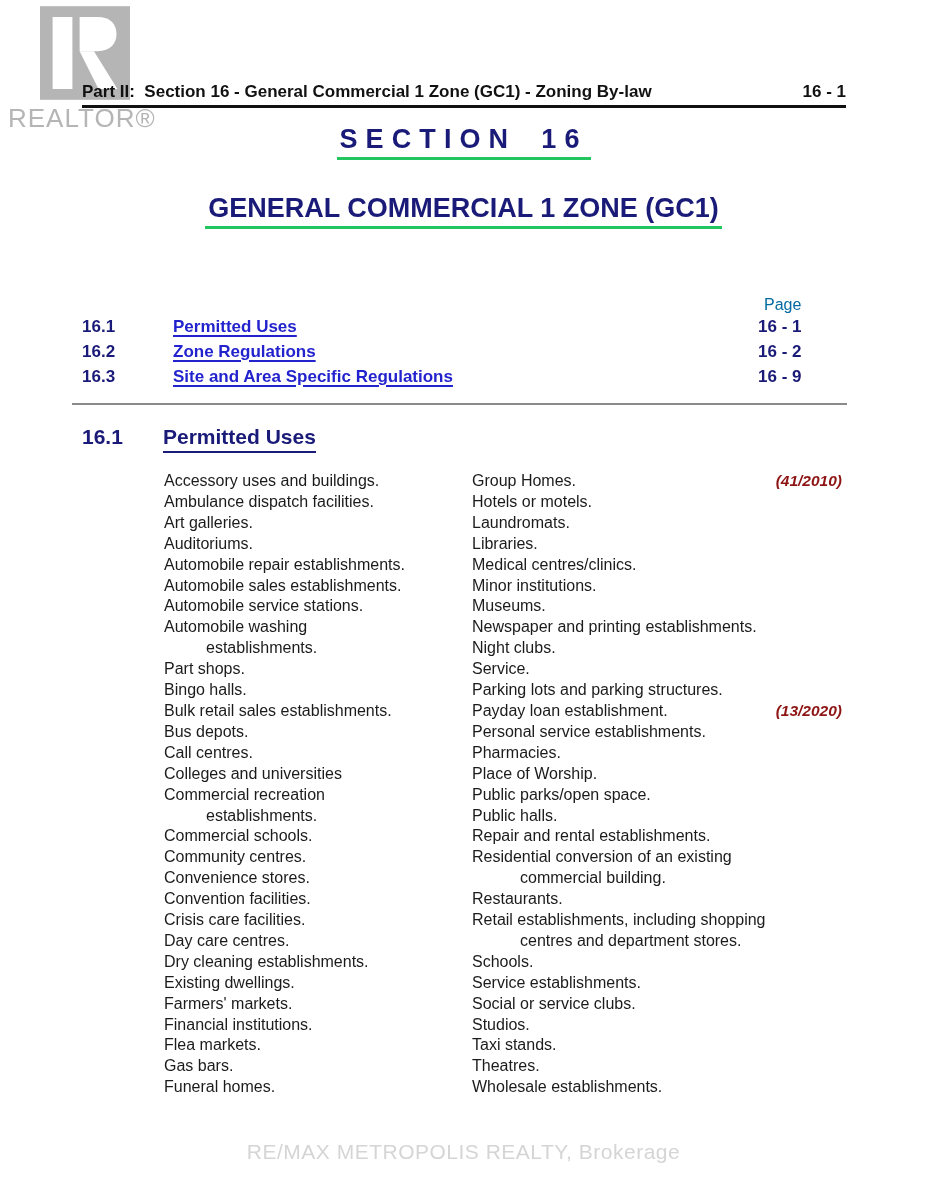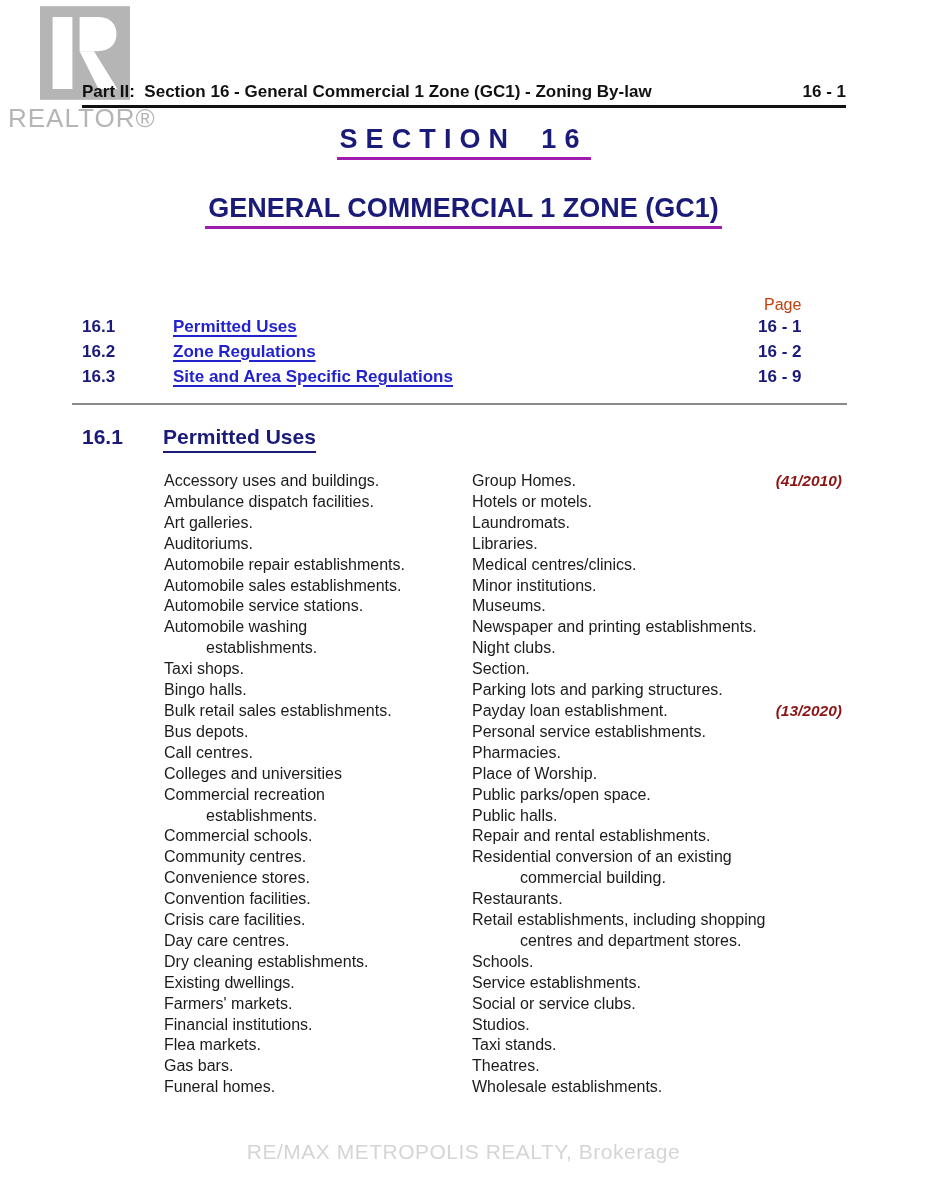--- a/index.html
+++ b/index.html
@@ -20,30 +20,30 @@
     position:absolute; left:82px; right:81px; top:82px; z-index:2;
     display:flex; justify-content:space-between; align-items:flex-end;
     border-bottom:3px solid #111111; padding-bottom:3px;
     font-weight:bold; font-size:17px; color:#111111;
   }
   .header .h-title { white-space:pre; }
 
   
   .title-row { position:absolute; left:0; width:100%; text-align:center; z-index:2; }
   .title-row .u {
-    display:inline-block; border-bottom:3px solid #a21caf; padding:0 3px 2px 3px;
+    display:inline-block; border-bottom:3px solid #22c55e; padding:0 3px 2px 3px;
     color:#1a1a78; font-weight:bold;text-align:right;
   }
   .section-title { top:124px; }
   .section-title .u { font-size:27px; letter-spacing:0.30em; word-spacing:0.35em; }
   .main-title { top:193px; }
   .main-title .u { font-size:27px; }
 
   
-  .toc-page-label { position:absolute; left:764px; top:296px; font-size:16px; color:#c2410c; }
+  .toc-page-label { position:absolute; left:764px; top:296px; font-size:16px; color:#0369a1; }
   .toc-row { position:absolute; left:82px; right:81px; height:25px; font-size:17px; font-weight:bold; }
   .toc-num  { position:absolute; left:0; color:#1a1a78; }
   .toc-link {
     position:absolute; left:91px; color:#2323ce; text-decoration:underline;
     text-decoration-thickness:2px; text-underline-offset:3px; cursor:pointer;
   }
   .toc-page { position:absolute; left:676px; color:#1a1a78; }
 
   .toc-rule { position:absolute; left:72px; right:80px; top:403px; border-top:2px solid #8a8a8a; }
 
@@ -125,21 +125,21 @@
   <div class="col col-left" id="col-left">
       <div class="use-line"><span>Accessory uses and buildings.</span></div>
       <div class="use-line"><span>Ambulance dispatch facilities.</span></div>
       <div class="use-line"><span>Art galleries.</span></div>
       <div class="use-line"><span>Auditoriums.</span></div>
       <div class="use-line"><span>Automobile repair establishments.</span></div>
       <div class="use-line"><span>Automobile sales establishments.</span></div>
       <div class="use-line"><span>Automobile service stations.</span></div>
       <div class="use-line"><span>Automobile washing</span></div>
       <div class="use-line indent"><span>establishments.</span></div>
-      <div class="use-line"><span>Taxi shops.</span></div>
+      <div class="use-line"><span>Part shops.</span></div>
       <div class="use-line"><span>Bingo halls.</span></div>
       <div class="use-line"><span>Bulk retail sales establishments.</span></div>
       <div class="use-line"><span>Bus depots.</span></div>
       <div class="use-line"><span>Call centres.</span></div>
       <div class="use-line"><span>Colleges and universities</span></div>
       <div class="use-line"><span>Commercial recreation</span></div>
       <div class="use-line indent"><span>establishments.</span></div>
       <div class="use-line"><span>Commercial schools.</span></div>
       <div class="use-line"><span>Community centres.</span></div>
       <div class="use-line"><span>Convenience stores.</span></div>
@@ -157,21 +157,21 @@
   <div class="col col-right" id="col-right">
       <div class="use-line"><span>Group Homes.</span><span class="annotation">(41/2010)</span></div>
       <div class="use-line"><span>Hotels or motels.</span></div>
       <div class="use-line"><span>Laundromats.</span></div>
       <div class="use-line"><span>Libraries.</span></div>
       <div class="use-line"><span>Medical centres/clinics.</span></div>
       <div class="use-line"><span>Minor institutions.</span></div>
       <div class="use-line"><span>Museums.</span></div>
       <div class="use-line"><span>Newspaper and printing establishments.</span></div>
       <div class="use-line"><span>Night clubs.</span></div>
-      <div class="use-line"><span>Section.</span></div>
+      <div class="use-line"><span>Service.</span></div>
       <div class="use-line"><span>Parking lots and parking structures.</span></div>
       <div class="use-line"><span>Payday loan establishment.</span><span class="annotation">(13/2020)</span></div>
       <div class="use-line"><span>Personal service establishments.</span></div>
       <div class="use-line"><span>Pharmacies.</span></div>
       <div class="use-line"><span>Place of Worship.</span></div>
       <div class="use-line"><span>Public parks/open space.</span></div>
       <div class="use-line"><span>Public halls.</span></div>
       <div class="use-line"><span>Repair and rental establishments.</span></div>
       <div class="use-line"><span>Residential conversion of an existing</span></div>
       <div class="use-line indent"><span>commercial building.</span></div>

